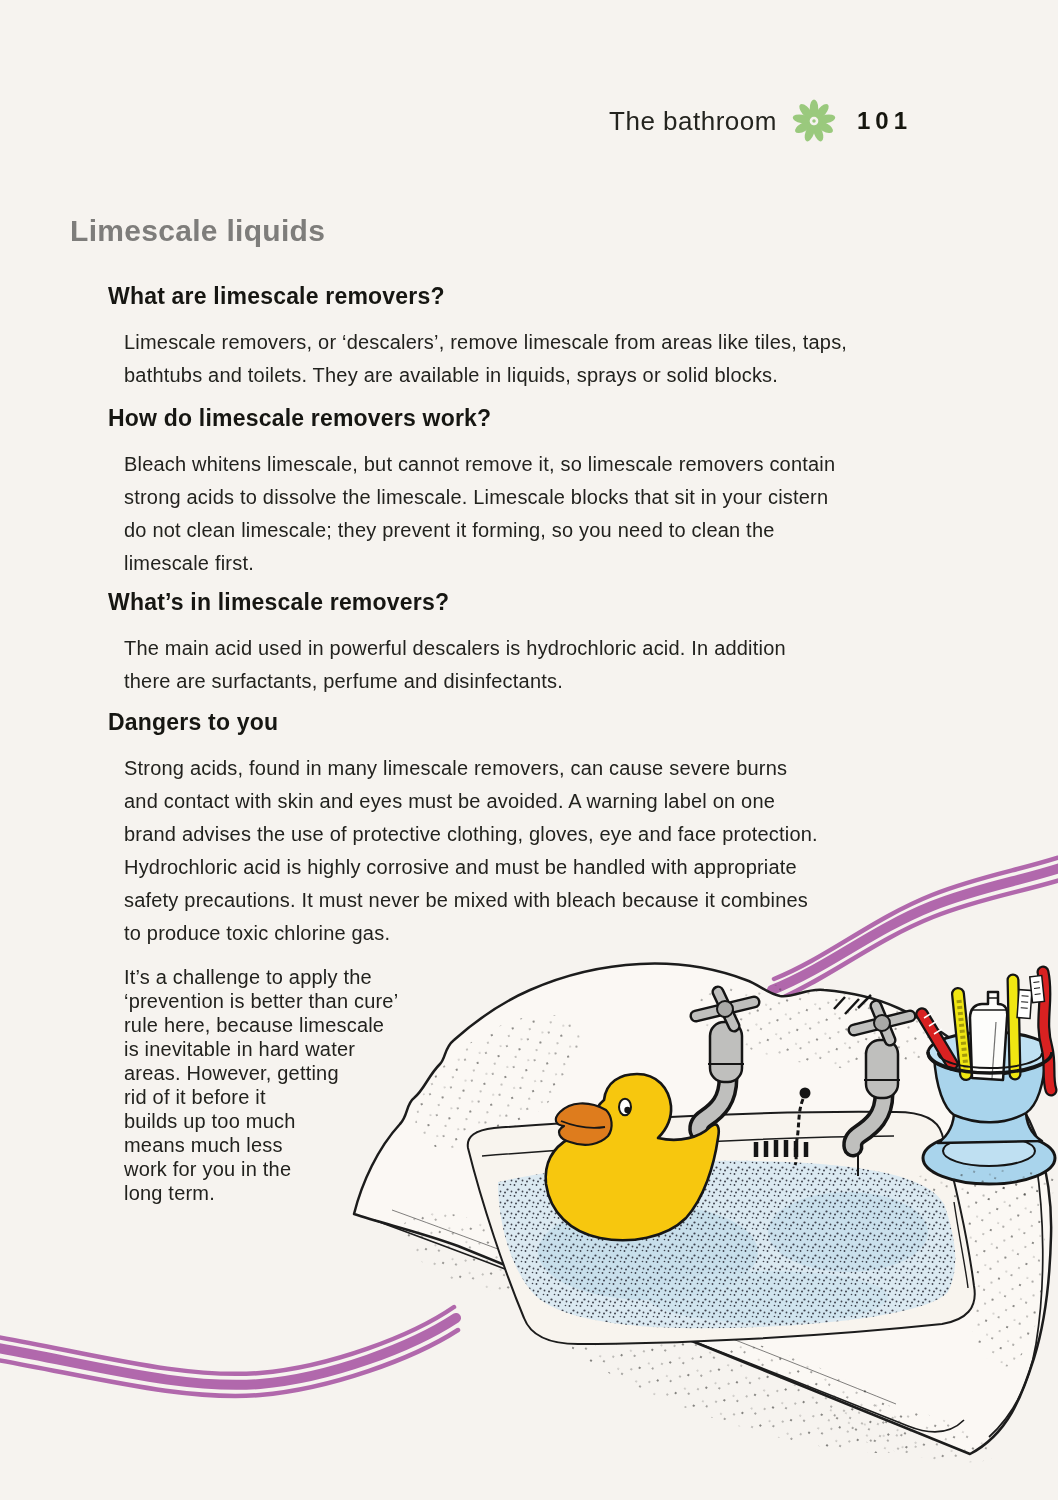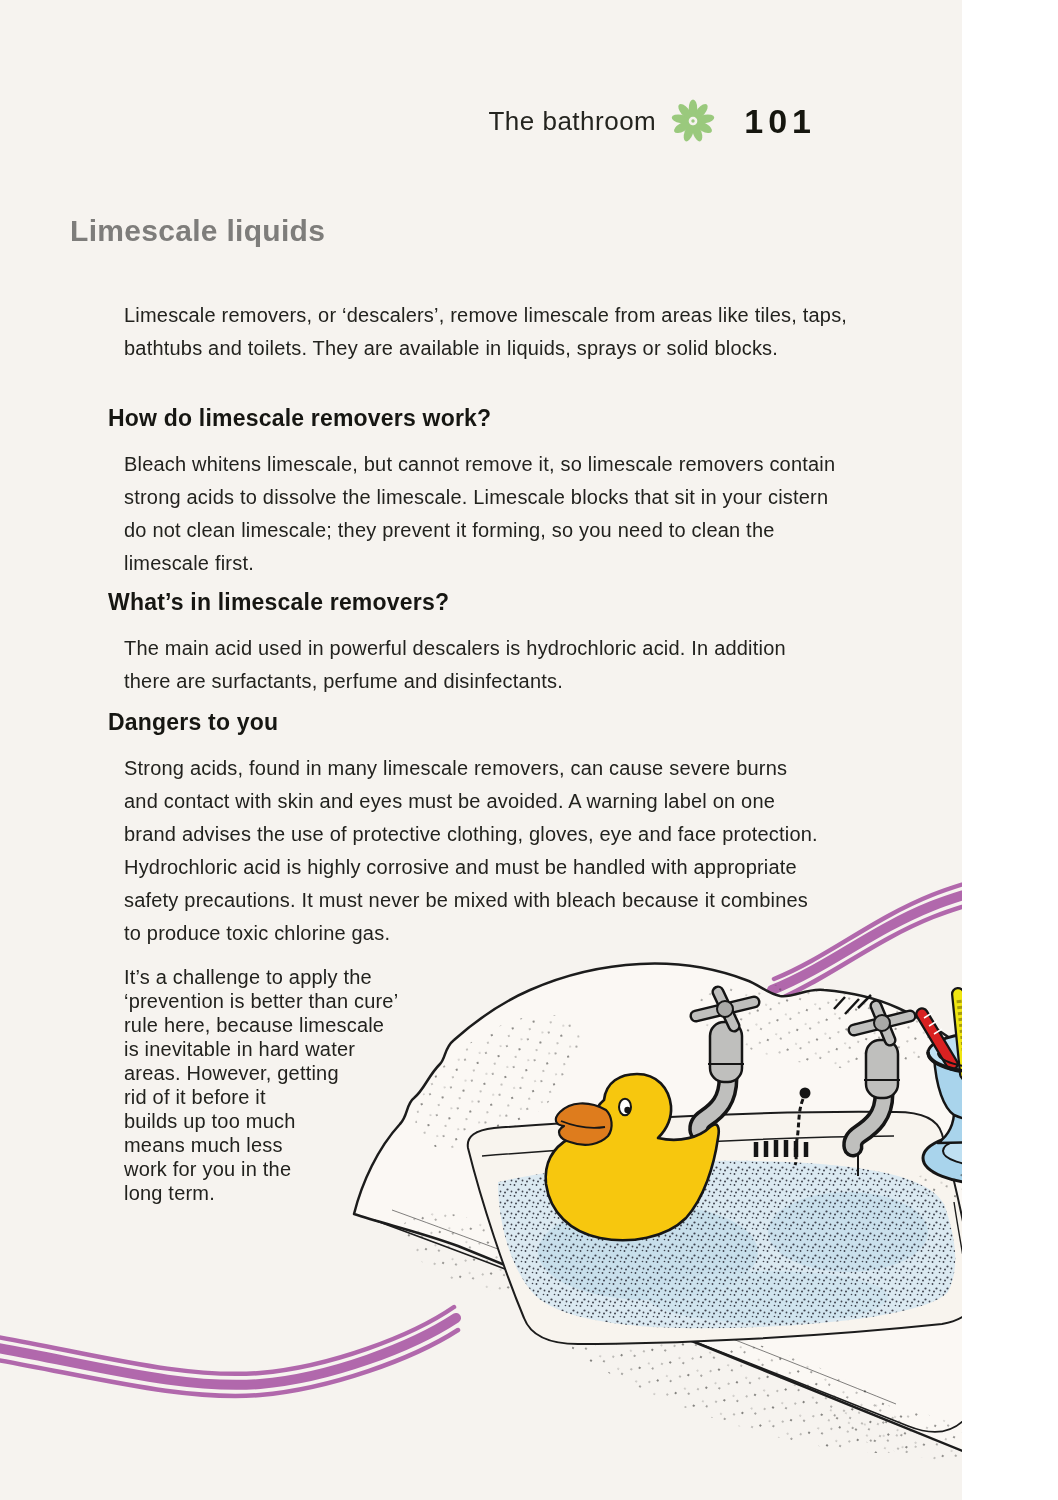--- a/index.html
+++ b/index.html
@@ -1,30 +1,30 @@
 <!DOCTYPE html>
 <html><head>
 <meta charset="utf-8">
 <style>
   html,body{margin:0;padding:0;}
   .page{
     position:relative;
-    width:962px;height:1500px;
+    width:1058px;height:1500px;
     background:#f6f3ef;
     font-family:"Liberation Sans",sans-serif;
     color:#1d1d1b;
     overflow:hidden;
   }
   
   .hdr{
     position:absolute;top:98px;left:0;right:146px;
     display:flex;justify-content:flex-end;align-items:center;gap:14px;
   }
   .hdr-title{font-size:26px;color:#24241f;letter-spacing:.5px;}
-  .hdr-num{font-size:34px;font-weight:bold;color:#16160f;letter-spacing:5px;margin-left:14px;}
+  .hdr-num{font-size:24px;font-weight:bold;color:#16160f;letter-spacing:5px;margin-left:6px;}
   .flower{width:46px;height:46px;flex:0 0 auto;}
   
   .page-title{
     position:absolute;left:70px;top:214px;
     font-size:30px;font-weight:bold;color:#7e7d7b;letter-spacing:.3px;
   }
   
   .sec{position:absolute;left:108px;width:850px;}
   .sec h2{
     margin:0 0 4px 0;font-size:23px;font-weight:bold;color:#161612;letter-spacing:.2px;
@@ -61,20 +61,21 @@
         <circle cx="0" cy="0" r="4.5" fill="#f6f3ef"></circle>
         <circle cx="0" cy="0" r="1.8" fill="#9ac97d"></circle>
       </g>
     </svg>
     <span class="hdr-num">101</span>
   </div>
 
   <div class="page-title">Limescale liquids</div>
 
   <div class="sec sec-1">
+    <h2>What are limescale removers?</h2>
     <p>Limescale removers, or ‘descalers’, remove limescale from areas like tiles, taps,
 bathtubs and toilets. They are available in liquids, sprays or solid blocks.</p>
   </div>
   <div class="sec sec-2">
     <h2>How do limescale removers work?</h2>
     <p>Bleach whitens limescale, but cannot remove it, so limescale removers contain
 strong acids to dissolve the limescale. Limescale blocks that sit in your cistern
 do not clean limescale; they prevent it forming, so you need to clean the
 limescale first.</p>
   </div>

